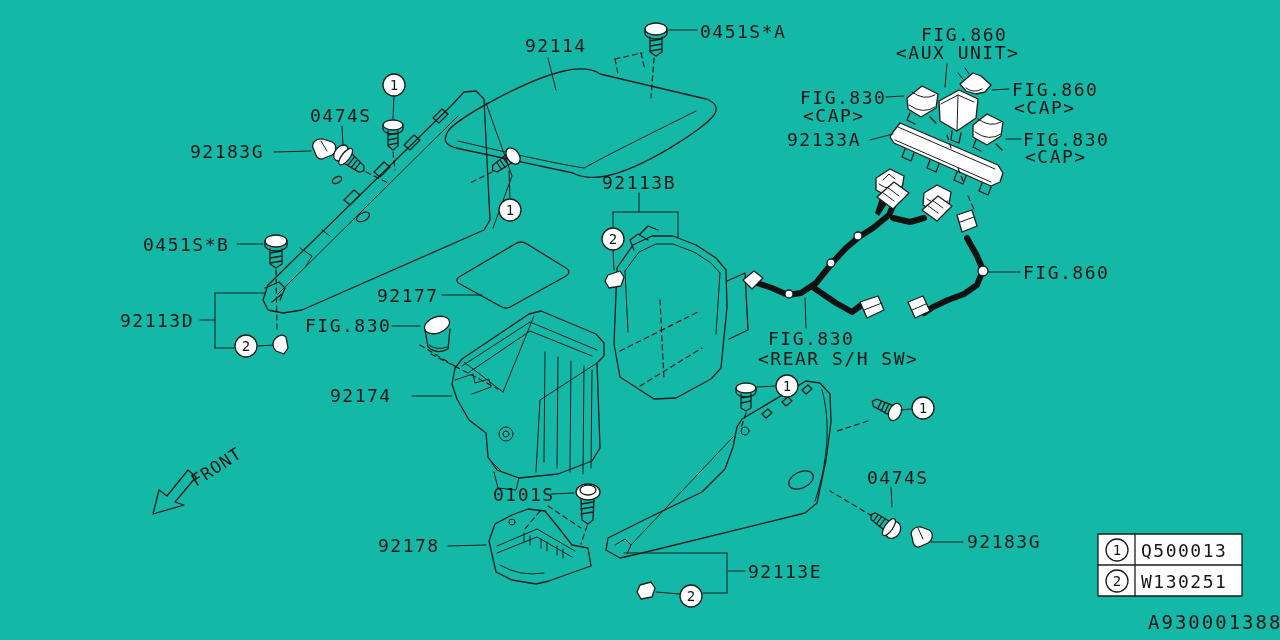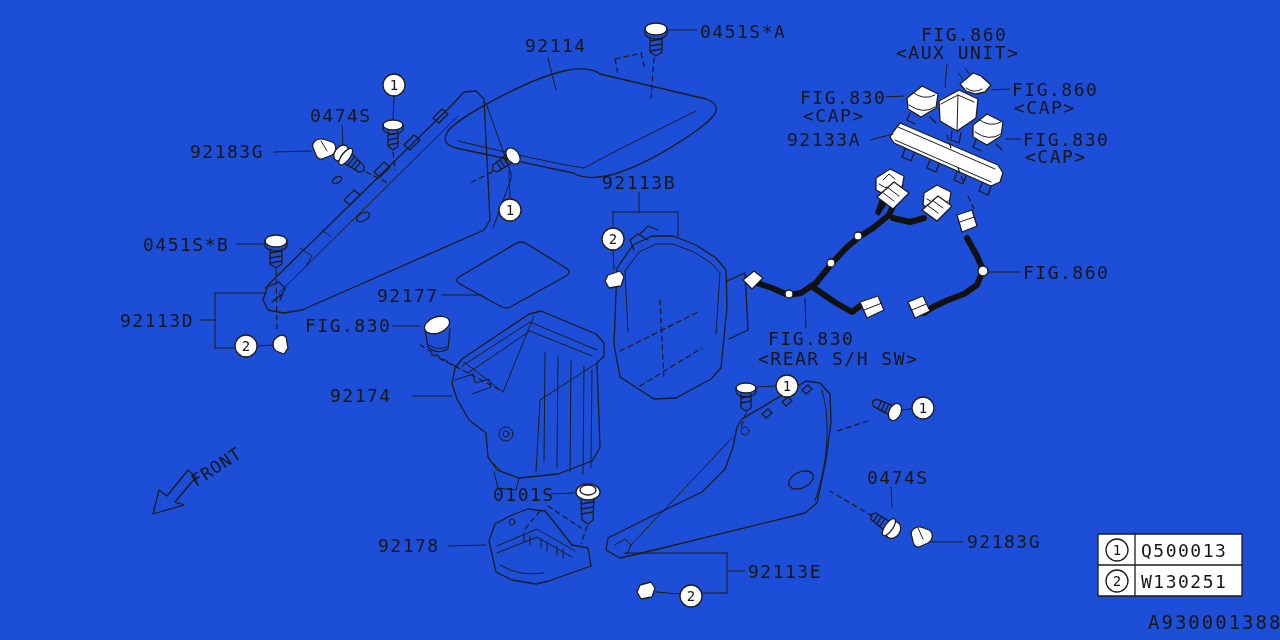--- a/index.html
+++ b/index.html
@@ -1,16 +1,16 @@
 <!DOCTYPE html>
 <html><head>
 <meta charset="utf-8">
 <style>
   html,body{margin:0;padding:0;background:#ffffff;}
-  #stage{position:relative;width:1280px;height:640px;background:#1d4ed8;overflow:hidden;
+  #stage{position:relative;width:1280px;height:640px;background:#14b8a6;overflow:hidden;
          font-family:"DejaVu Sans Mono", monospace;}
   svg{display:block;}
   .ln{fill:none;stroke:#1c1c1c;stroke-width:1.3;stroke-linecap:round;stroke-linejoin:round;}
   .thin{fill:none;stroke:#1c1c1c;stroke-width:1;stroke-linecap:round;}
   .dash{fill:none;stroke:#1c1c1c;stroke-width:1.2;stroke-dasharray:5 4;stroke-linecap:round;}
   .wht{fill:#ffffff;stroke:#1c1c1c;stroke-width:1.3;stroke-linejoin:round;}
   .thick{fill:none;stroke:#111111;stroke-width:6;stroke-linecap:round;stroke-linejoin:round;}
   .blk{fill:#111111;stroke:none;}
   .lbl{font-size:18px;letter-spacing:1.5px;fill:#161616;}
   .lbl2{font-size:17px;letter-spacing:1px;fill:#161616;}

